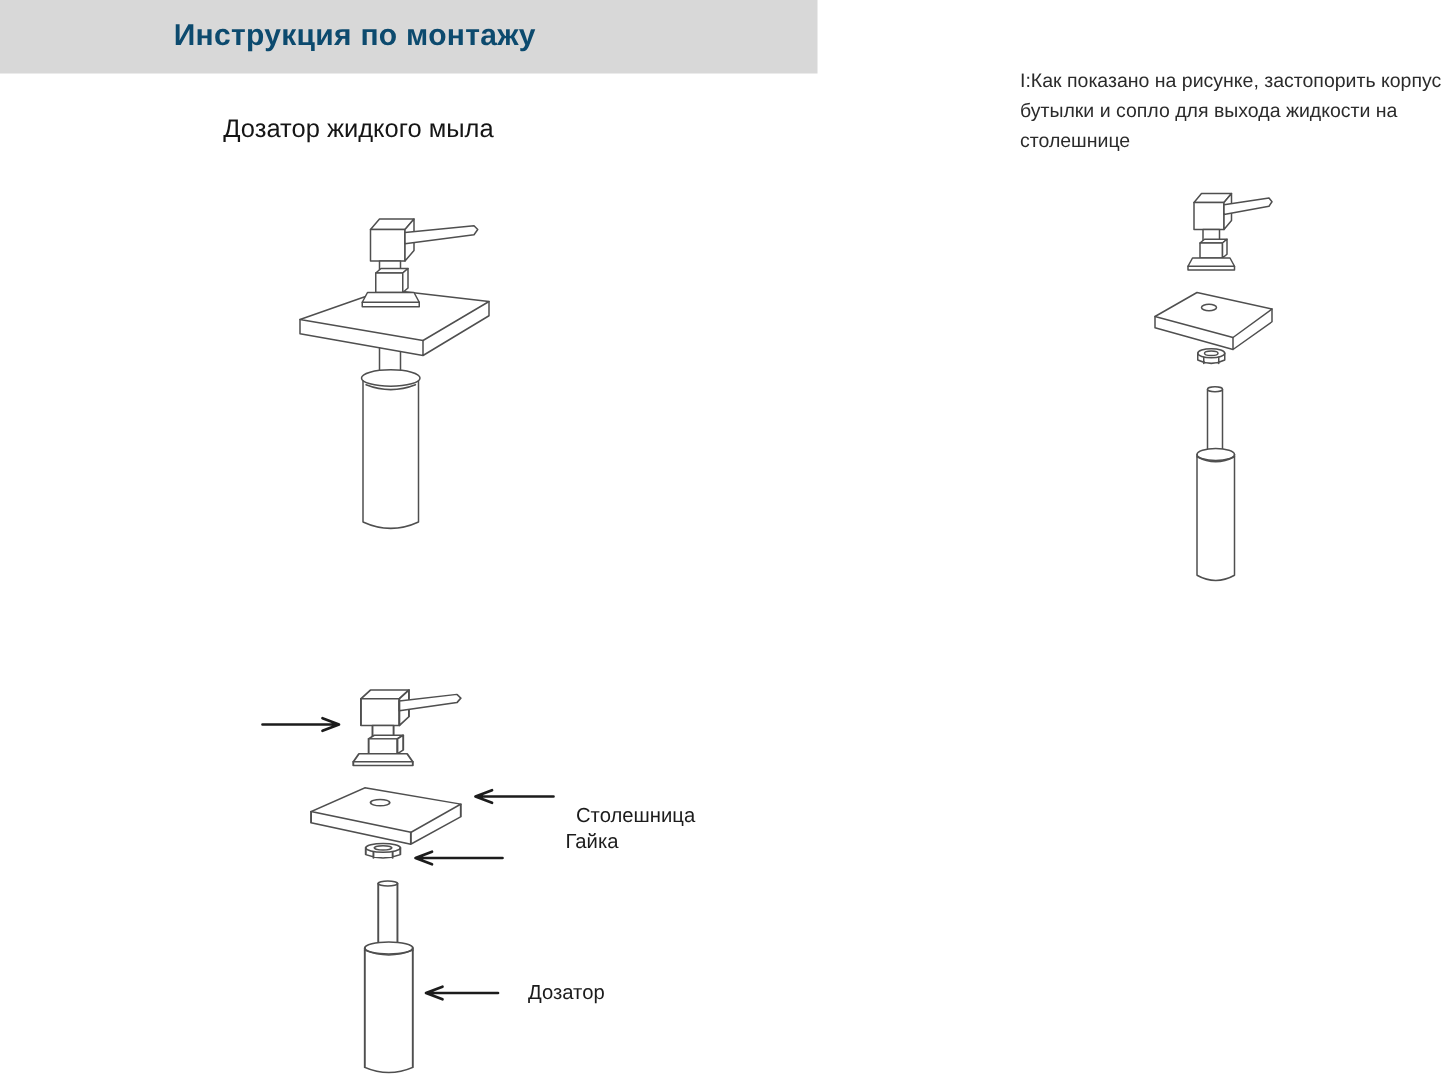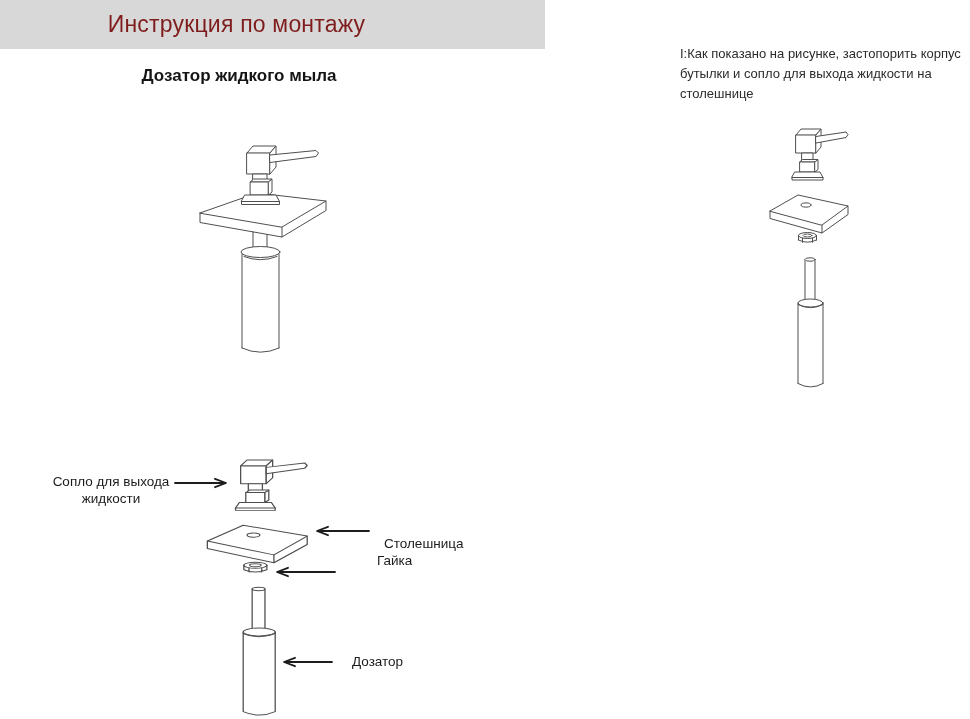--- a/index.html
+++ b/index.html
@@ -1,22 +1,22 @@
 <!DOCTYPE html>
 <html><head>
 <meta charset="utf-8">
 <style>
   html,body{margin:0;padding:0;background:#fff;}
   .page{position:relative;width:970px;height:719px;background:#ffffff;overflow:hidden;
         font-family:"Liberation Sans",sans-serif;color:#1f1f1f;}
   .header-bar{position:absolute;left:0;top:0;width:545px;height:49px;background:#d8d8d8;
         display:flex;align-items:center;justify-content:center;}
-  .title{font-size:23px;font-weight:400;letter-spacing:.2px;color:#7f1d1d;padding-right:72px;}
-  .subtitle{position:absolute;left:0;top:66px;width:478px;text-align:center;
-        font-size:17px;font-weight:700;color:#151515;}
+  .title{font-size:20px;font-weight:700;letter-spacing:.2px;color:#0c4a6e;padding-right:72px;}
+  .subtitle{position:absolute;left:0;top:76px;width:478px;text-align:center;
+        font-size:17px;font-weight:400;color:#151515;}
   .note{position:absolute;left:680px;top:44px;width:296px;font-size:13px;line-height:20px;color:#2b2b2b;}
   .fig{position:absolute;overflow:visible;}
   .fig *{vector-effect:non-scaling-stroke;}
   .lineart path,.lineart ellipse,.lineart rect,.lineart line{
         stroke:#4f4f4f;stroke-width:1;fill:none;stroke-linejoin:round;stroke-linecap:round;}
   .lineart .w{fill:#ffffff;}
   .callout{position:absolute;font-size:13.5px;line-height:17px;color:#1c1c1c;}
   .callout.center{text-align:center;}
   .arrow{position:absolute;overflow:visible;}
   .arrow path{stroke:#1c1c1c;stroke-width:1.8;fill:none;stroke-linecap:round;stroke-linejoin:round;}
@@ -90,21 +90,20 @@
   </svg>
 
   <svg class="fig" style="left:758px;top:125px" width="100" height="265">
     <use href="#exploded-view" width="100" height="265"></use>
   </svg>
 
   <svg class="fig" style="left:192px;top:456px" width="128" height="262">
     <use href="#exploded-view" width="128" height="262"></use>
   </svg>
 
-  <div class="callout center" style="left:46px;top:473px;width:130px">Сопло для выхода жидкости</div>
   <svg class="arrow" style="left:172px;top:477px" width="58" height="12">
     <path d="M3,6 H53 M43,1.8 L54,6 L43,10.2"></path>
   </svg>
 
   <div class="callout" style="left:384px;top:535px">Столешница</div>
   <svg class="arrow" style="left:314px;top:525px" width="58" height="12">
     <path d="M55,6 H4 M14,1.8 L3,6 L14,10.2"></path>
   </svg>
 
   <div class="callout" style="left:377px;top:552px">Гайка</div>

